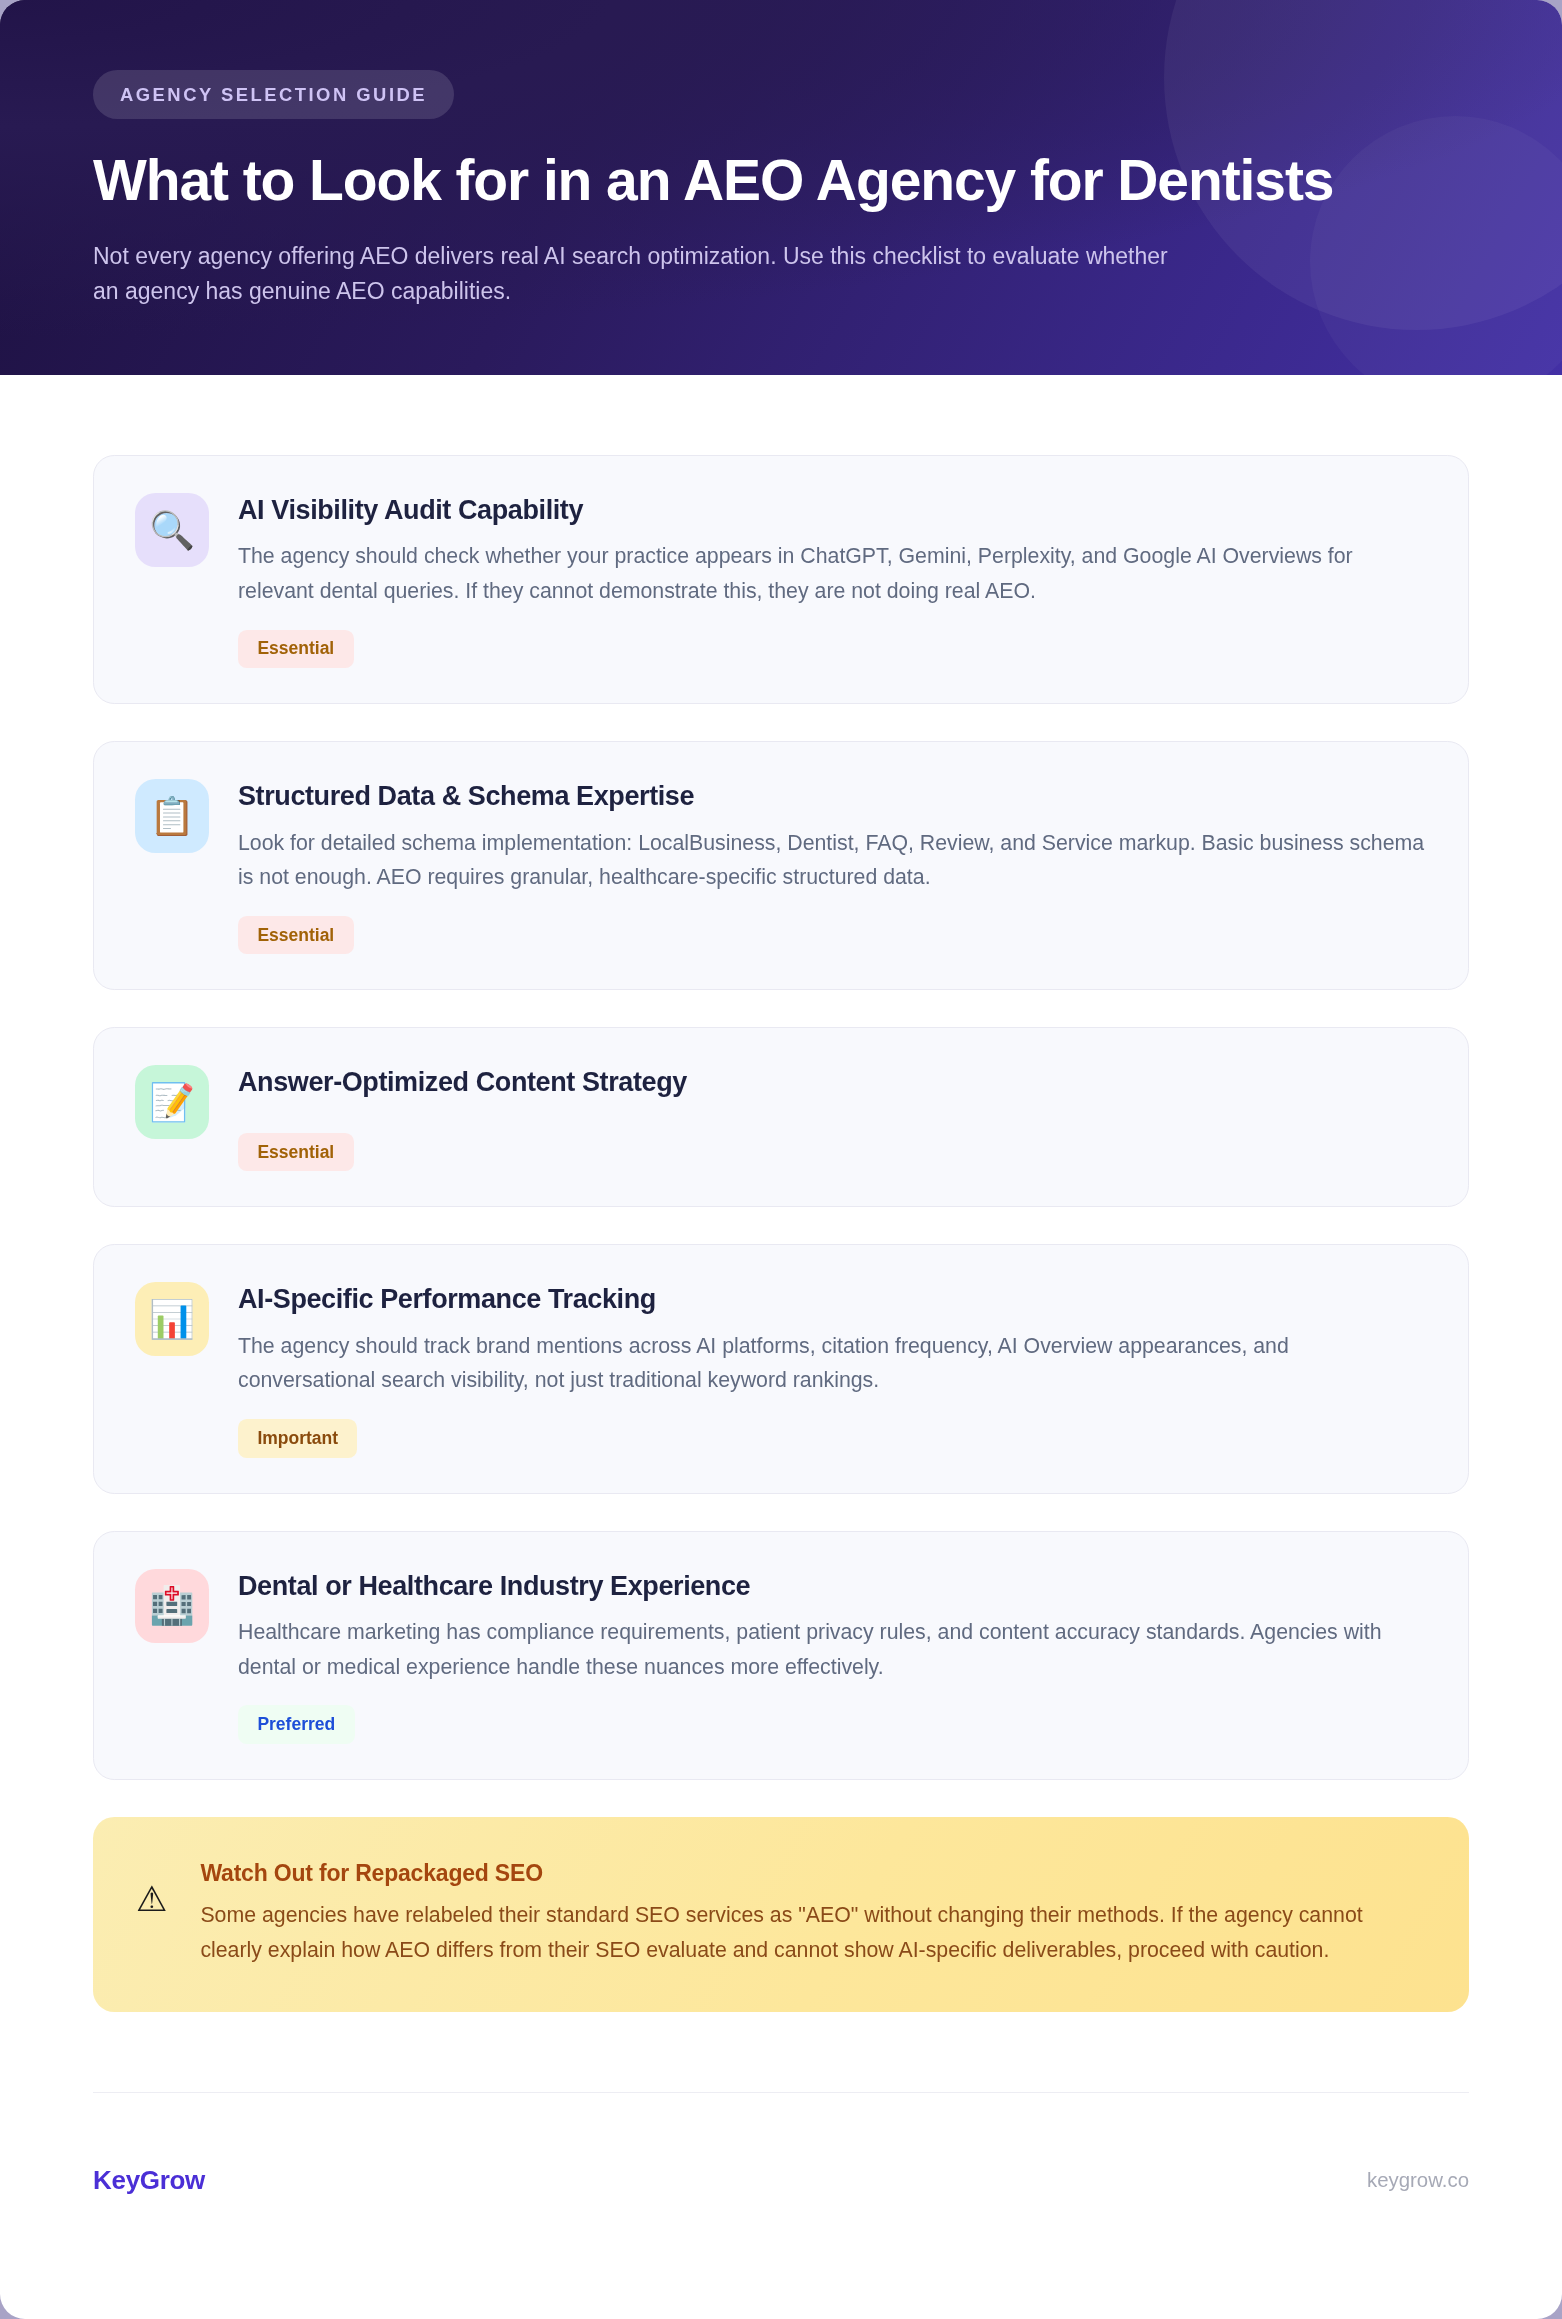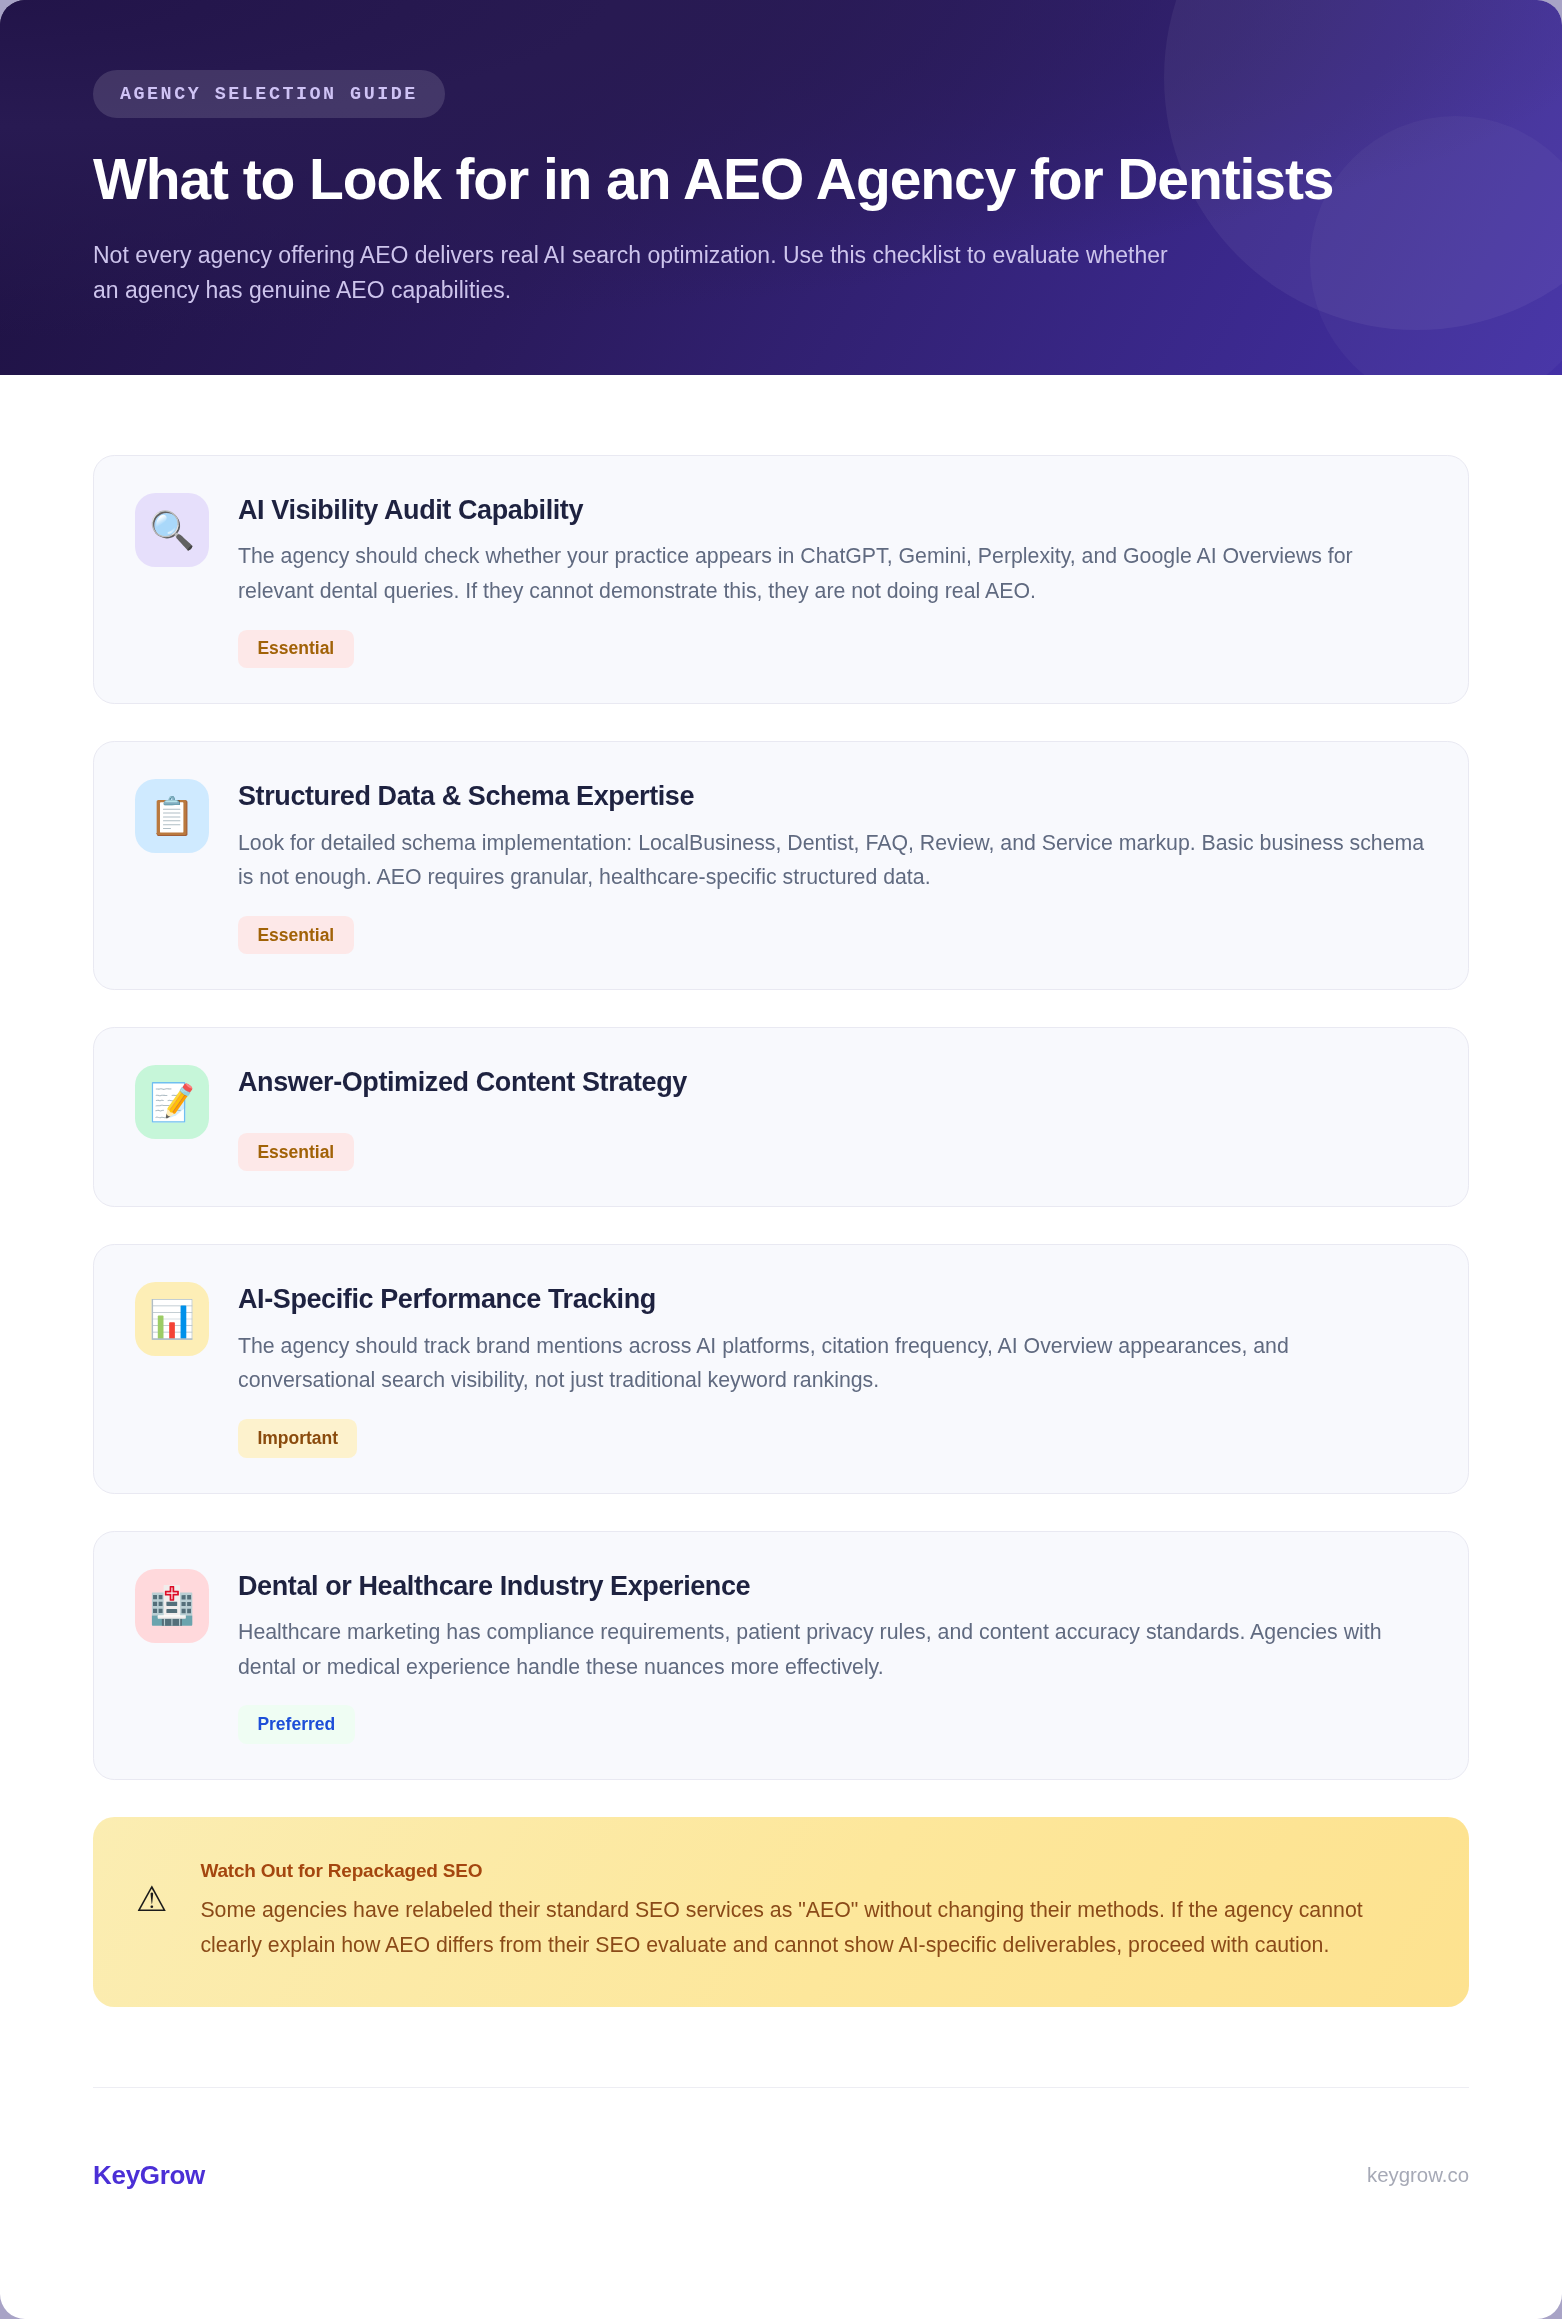--- a/index.html
+++ b/index.html
@@ -56,21 +56,20 @@
   .eyebrow {
     display: inline-block;
     margin-top: 70px;
     padding: 13.6px 27px;
     border-radius: 969px;
     background: rgba(255,255,255,0.13);
     color: #cfc3f5;
     font-size: 18.4px;
     font-weight: 700;
     letter-spacing: 2.5px;
-    font-family: Liberation Mono, monospace;
   }
 
   .headline {
     margin-top: 31px;
     color: #ffffff;
     font-size: 57px;
     font-weight: 800;
     letter-spacing: -1.1px;
     line-height: 1.08;
   }
@@ -155,21 +154,21 @@
     background: linear-gradient(120deg, #fbedb2 0%, #fde79b 55%, #fde28f 100%);
   }
   .warning-icon {
     flex: 0 0 auto;
     font-size: 35px;
     line-height: 1;
     color: #1b1b1b;
     padding-top: 21.3px;
   }
   .warning-title {
-    font-size: 19px;
+    font-size: 23px;
     font-weight: 800;
     color: #a4460f;
     margin-bottom: 11.6px;
     letter-spacing: -0.2px;
   }
   .warning-text {
     font-size: 21.3px;
     line-height: 1.62;
     color: #8a4a18;
     max-width: 1213px;

